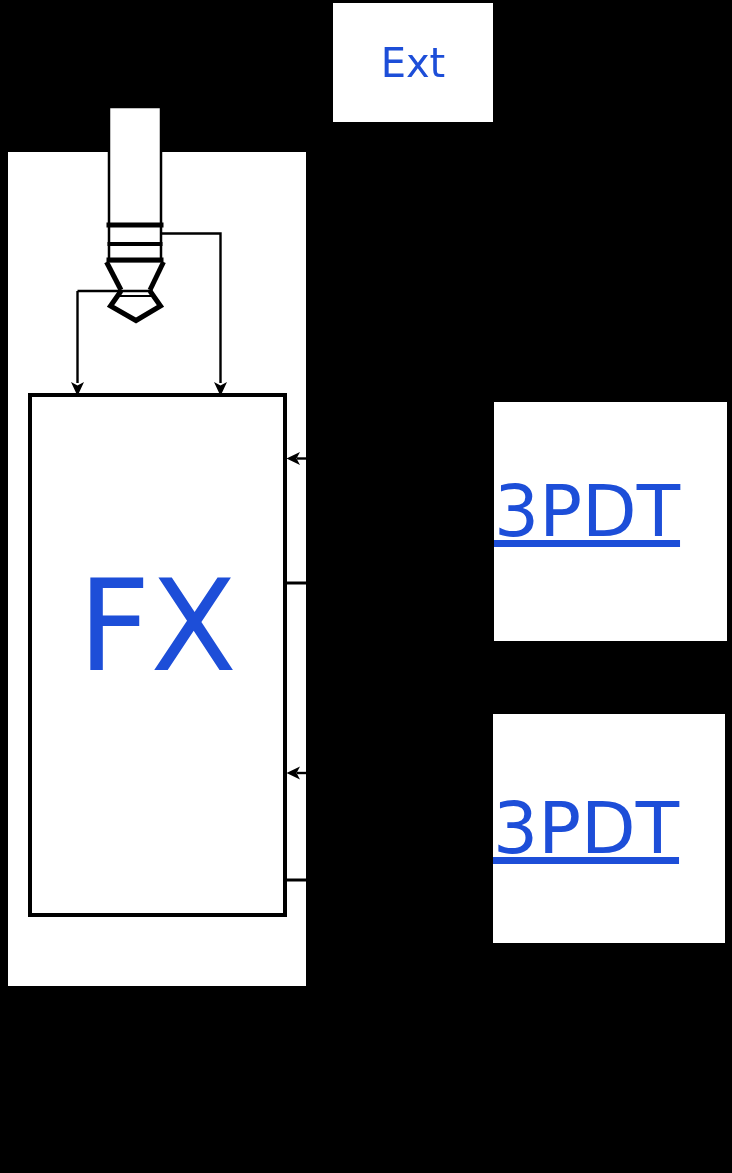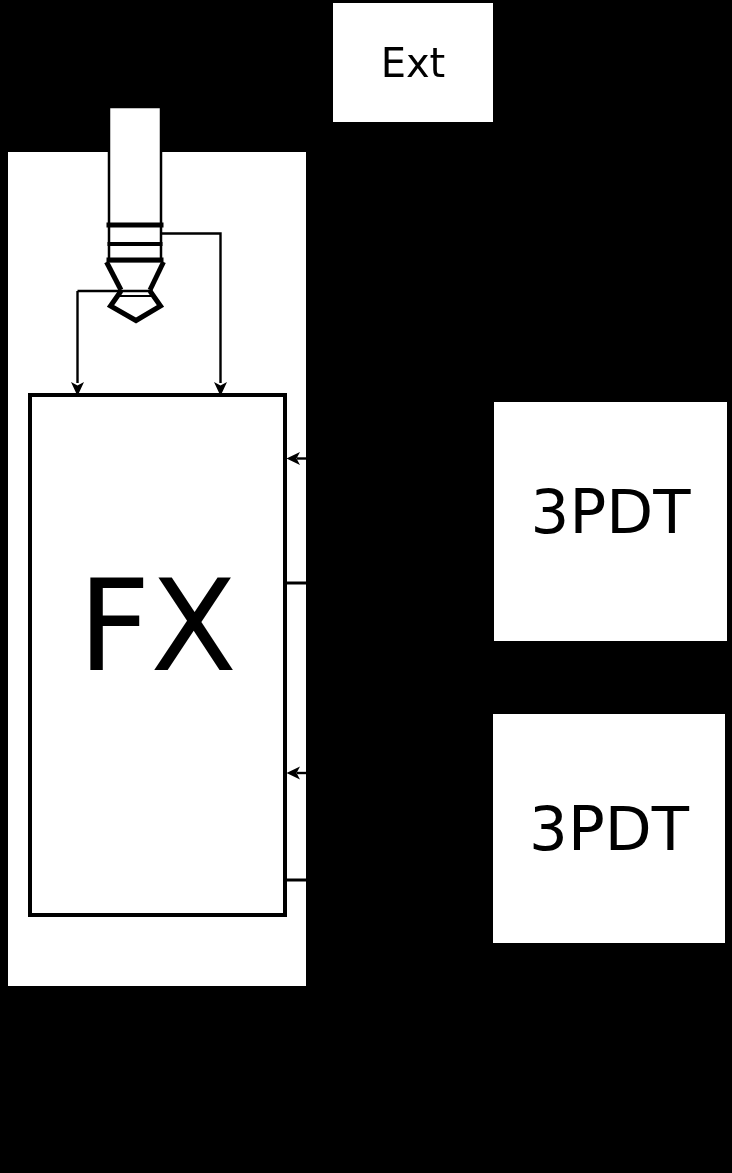--- a/index.html
+++ b/index.html
@@ -7,21 +7,21 @@
     padding: 0;
     background: #000000;
   }
   #canvas {
     position: relative;
     width: 732px;
     height: 1173px;
     background: #000000;
     overflow: hidden;
     font-family: "DejaVu Sans", sans-serif;
-    color: #000000;
+    color: #1d4ed8;
   }
   .white-box {
     position: absolute;
     background: #ffffff;
     box-sizing: border-box;
   }
   .bordered {
     border: 4px solid #000000;
   }
   #ext-switch-box {
@@ -54,23 +54,23 @@
   }
   #fx-box .fx-label {
     font-size: 126px;
     line-height: 1;
     position: relative;
     top: -28px;
   }
   .tpdt-box {
     display: flex;
     align-items: center;
-    justify-content: center;
-    font-size: 61px;
+    font-size: 71px;
     line-height: 1;
+    text-decoration: underline;
   }
   #tpdt-box-1 {
     left: 490px;
     top: 398px;
     width: 241px;
     height: 247px;
   }
   #tpdt-box-1 .tpdt-label { position: relative; top: -10px; }
   #tpdt-box-2 {
     left: 489px;

